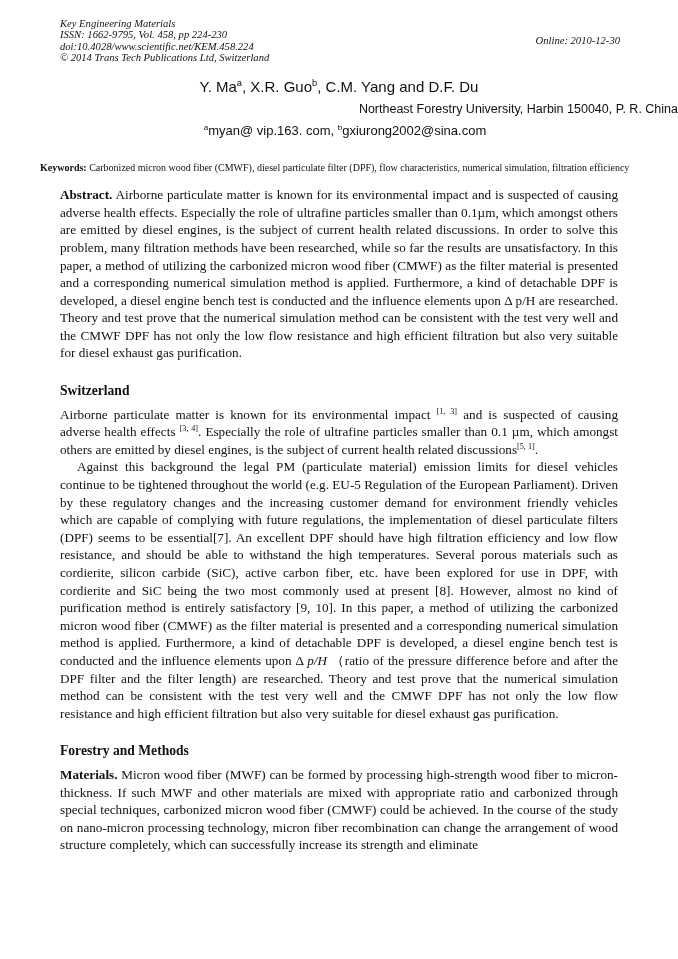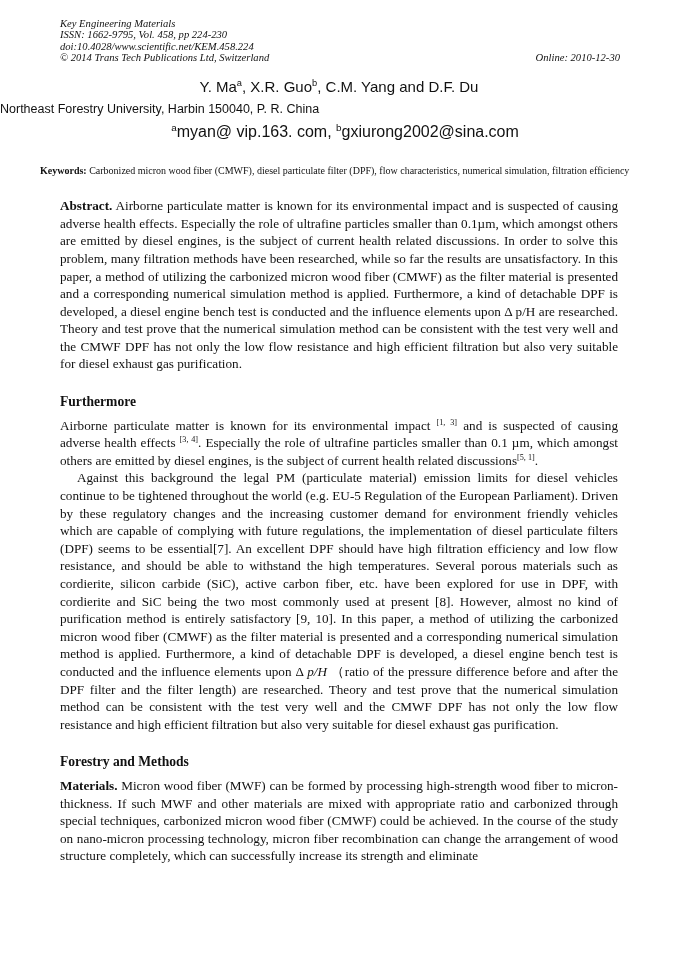--- a/index.html
+++ b/index.html
@@ -10,21 +10,21 @@
     margin: 0 auto;
     background: #ffffff;
     color: #111111;
     overflow: hidden;
     box-sizing: border-box;
   }
   
   .pub-header {
     display: flex;
     justify-content: space-between;
-    align-items: flex-end;
+    align-items: center;
     margin: 18px 58px 9px 60px;
     font-family: "Liberation Serif", serif;
     font-style: italic;
     font-size: 10.6px;
     line-height: 11.4px;
     white-space: nowrap;
   }
   
   .title {
     margin: 25px 45px 0;
@@ -37,40 +37,41 @@
   .authors {
     margin-top: 14px;
     font-family: "Liberation Sans", sans-serif;
     font-size: 15px;
     text-align: center;
   }
   .affiliation {
     margin-top: 7px;
     font-family: "Liberation Sans", sans-serif;
     font-size: 12.5px;
-    text-align: left;
+    text-align: right;
+    padding-left: 25px;
   }
   .emails {
     margin-top: 7px;
     font-family: "Liberation Sans", sans-serif;
-    font-size: 16px;
+    font-size: 13px;
     text-align: center;
     padding-left: 12px;
   }
   
   .keywords {
     margin: 22px 40px 0;
     font-family: Liberation Serif, serif;
     font-size: 10px;
     line-height: 16.5px;
     text-align: justify;
   }
   
   .abstract, .body {
-    margin: 18px 60px 0;
+    margin: 10px 60px 0;
     font-family: "Liberation Serif", serif;
     font-size: 13.2px;
     line-height: 17.6px;
     text-align: justify;
   }
   .body { margin-top: 6px; }
   .body.indent { margin-top: 0; text-indent: 17px; }
   h2.section-heading {
     margin: 20px 60px 0;
     font-family: "Liberation Serif", serif;
@@ -101,21 +102,21 @@
   <div class="authors">Y. Ma<sup>a</sup>, X.R. Guo<sup>b</sup>, C.M. Yang and D.F. Du</div>
 
   <div class="affiliation">Northeast Forestry University, Harbin 150040, P. R. China</div>
 
   <div class="emails"><sup>a</sup>myan@ vip.163. com, <sup>b</sup>gxiurong2002@sina.com</div>
 
   <p class="keywords"><b>Keywords:</b> Carbonized micron wood fiber (CMWF), diesel particulate filter (DPF), flow characteristics, numerical simulation, filtration efficiency</p>
 
   <p class="abstract"><b>Abstract.</b> Airborne particulate matter is known for its environmental impact and is suspected of causing adverse health effects. Especially the role of ultrafine particles smaller than 0.1µm, which amongst others are emitted by diesel engines, is the subject of current health related discussions. In order to solve this problem, many filtration methods have been researched, while so far the results are unsatisfactory. In this paper, a method of utilizing the carbonized micron wood fiber (CMWF) as the filter material is presented and a corresponding numerical simulation method is applied. Furthermore, a kind of detachable DPF is developed, a diesel engine bench test is conducted and the influence elements upon Δ p/H are researched. Theory and test prove that the numerical simulation method can be consistent with the test very well and the CMWF DPF has not only the low flow resistance and high efficient filtration but also very suitable for diesel exhaust gas purification.</p>
 
-  <h2 class="section-heading">Furthermore</h2>
+  <h2 class="section-heading">Switzerland</h2>
 
   <p class="body">Airborne particulate matter is known for its environmental impact <sup>[1, 3]</sup> and is suspected of causing adverse health effects <sup>[3, 4]</sup>. Especially the role of ultrafine particles smaller than 0.1 µm, which amongst others are emitted by diesel engines, is the subject of current health related discussions<sup>[5, 1]</sup>.</p>
 
   <p class="body indent">Against this background the legal PM (particulate material) emission limits for diesel vehicles continue to be tightened throughout the world (e.g. EU-5 Regulation of the European Parliament). Driven by these regulatory changes and the increasing customer demand for environment friendly vehicles which are capable of complying with future regulations, the implementation of diesel particulate filters (DPF) seems to be essential[7]. An excellent DPF should have high filtration efficiency and low flow resistance, and should be able to withstand the high temperatures. Several porous materials such as cordierite, silicon carbide (SiC), active carbon fiber, etc. have been explored for use in DPF, with cordierite and SiC being the two most commonly used at present [8]. However, almost no kind of purification method is entirely satisfactory [9, 10]. In this paper, a method of utilizing the carbonized micron wood fiber (CMWF) as the filter material is presented and a corresponding numerical simulation method is applied. Furthermore, a kind of detachable DPF is developed, a diesel engine bench test is conducted and the influence elements upon Δ <i>p/H</i> （ratio of the pressure difference before and after the DPF filter and the filter length) are researched. Theory and test prove that the numerical simulation method can be consistent with the test very well and the CMWF DPF has not only the low flow resistance and high efficient filtration but also very suitable for diesel exhaust gas purification.</p>
 
   <h2 class="section-heading">Forestry and Methods</h2>
 
   <p class="body"><b>Materials.</b> Micron wood fiber (MWF) can be formed by processing high-strength wood fiber to micron-thickness. If such MWF and other materials are mixed with appropriate ratio and carbonized through special techniques, carbonized micron wood fiber (CMWF) could be achieved. In the course of the study on nano-micron processing technology, micron fiber recombination can change the arrangement of wood structure completely, which can successfully increase its strength and eliminate</p>
 
 </div>

